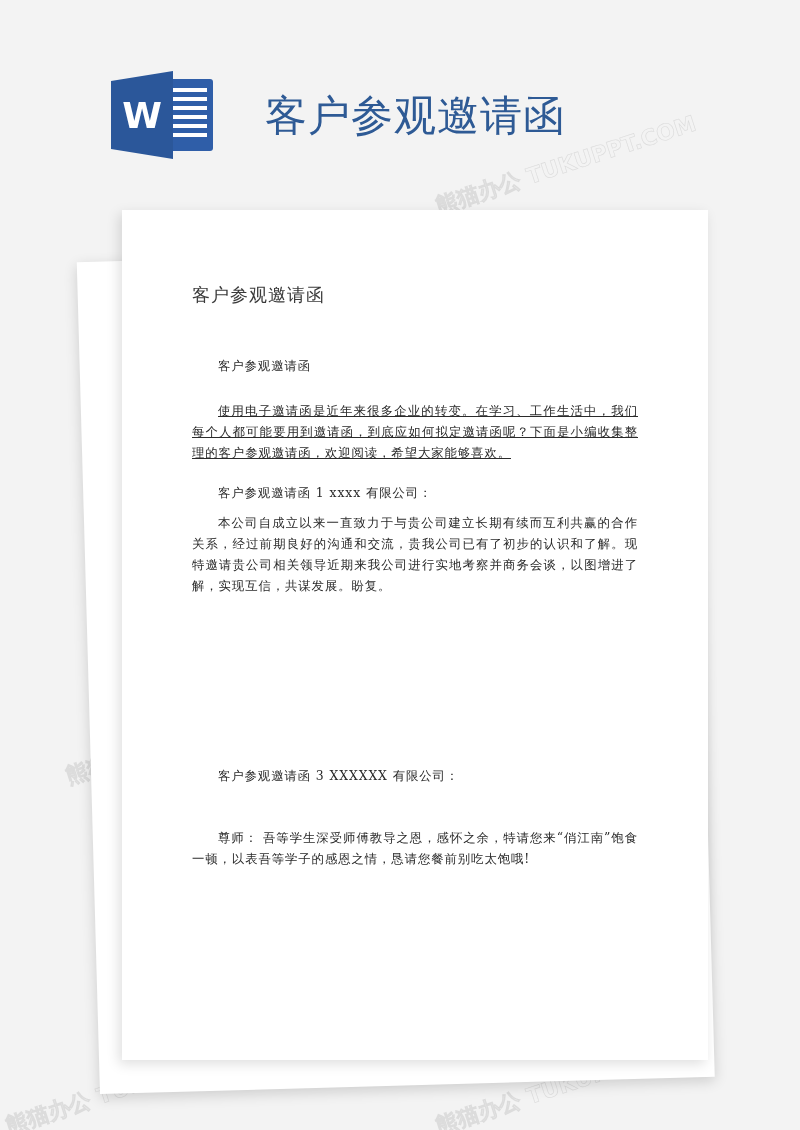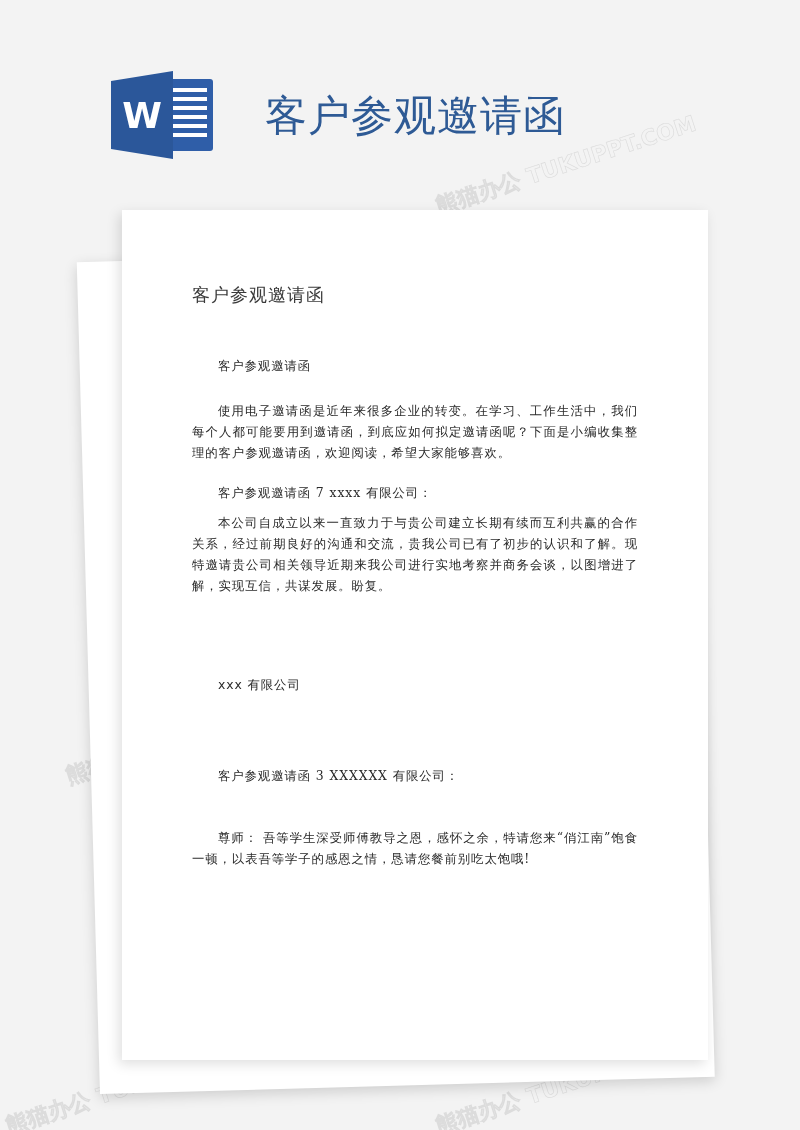--- a/index.html
+++ b/index.html
@@ -69,27 +69,26 @@
 <div class="watermark" style="left:0px; top:1070px;">熊猫办公 TUKUPPT.COM</div>
 <div class="watermark" style="left:430px; top:1070px;">熊猫办公 TUKUPPT.COM</div>
 
 <div class="page-back"></div>
 
 <div class="page-main">
   <div class="doc-title">客户参观邀请函</div>
 
   <div class="para indent" style="top:145px;">客户参观邀请函</div>
 
-  <div class="para indent" style="top:190px;">使用电子邀请函是近年来很多企业的转变。在学习、工作生活中，我们每个人都可能要用到邀请函，到底应如何拟定邀请函呢？下面是小编收集整理的客户参观邀请函，欢迎阅读，希望大家能够喜欢。</div>
+  <div class="para indent" style="top:190px;text-decoration:underline;">使用电子邀请函是近年来很多企业的转变。在学习、工作生活中，我们每个人都可能要用到邀请函，到底应如何拟定邀请函呢？下面是小编收集整理的客户参观邀请函，欢迎阅读，希望大家能够喜欢。</div>
 
-  <div class="para indent" style="top:272px;">客户参观邀请函 7 xxxx 有限公司：</div>
+  <div class="para indent" style="top:272px;">客户参观邀请函 1 xxxx 有限公司：</div>
 
   <div class="para indent" style="top:302px;">本公司自成立以来一直致力于与贵公司建立长期有续而互利共赢的合作关系，经过前期良好的沟通和交流，贵我公司已有了初步的认识和了解。现特邀请贵公司相关领导近期来我公司进行实地考察并商务会谈，以图增进了解，实现互信，共谋发展。盼复。</div>
 
 
-  <div class="para indent sans" style="top:464px;">xxx 有限公司</div>
 
 
   <div class="para indent" style="top:555px;">客户参观邀请函 3 XXXXXX 有限公司：</div>
 
   <div class="para indent" style="top:617px;">尊师： 吾等学生深受师傅教导之恩，感怀之余，特请您来“俏江南”饱食一顿，以表吾等学子的感恩之情，恳请您餐前别吃太饱哦!</div>
 
 </div>
 
 </body></html>

